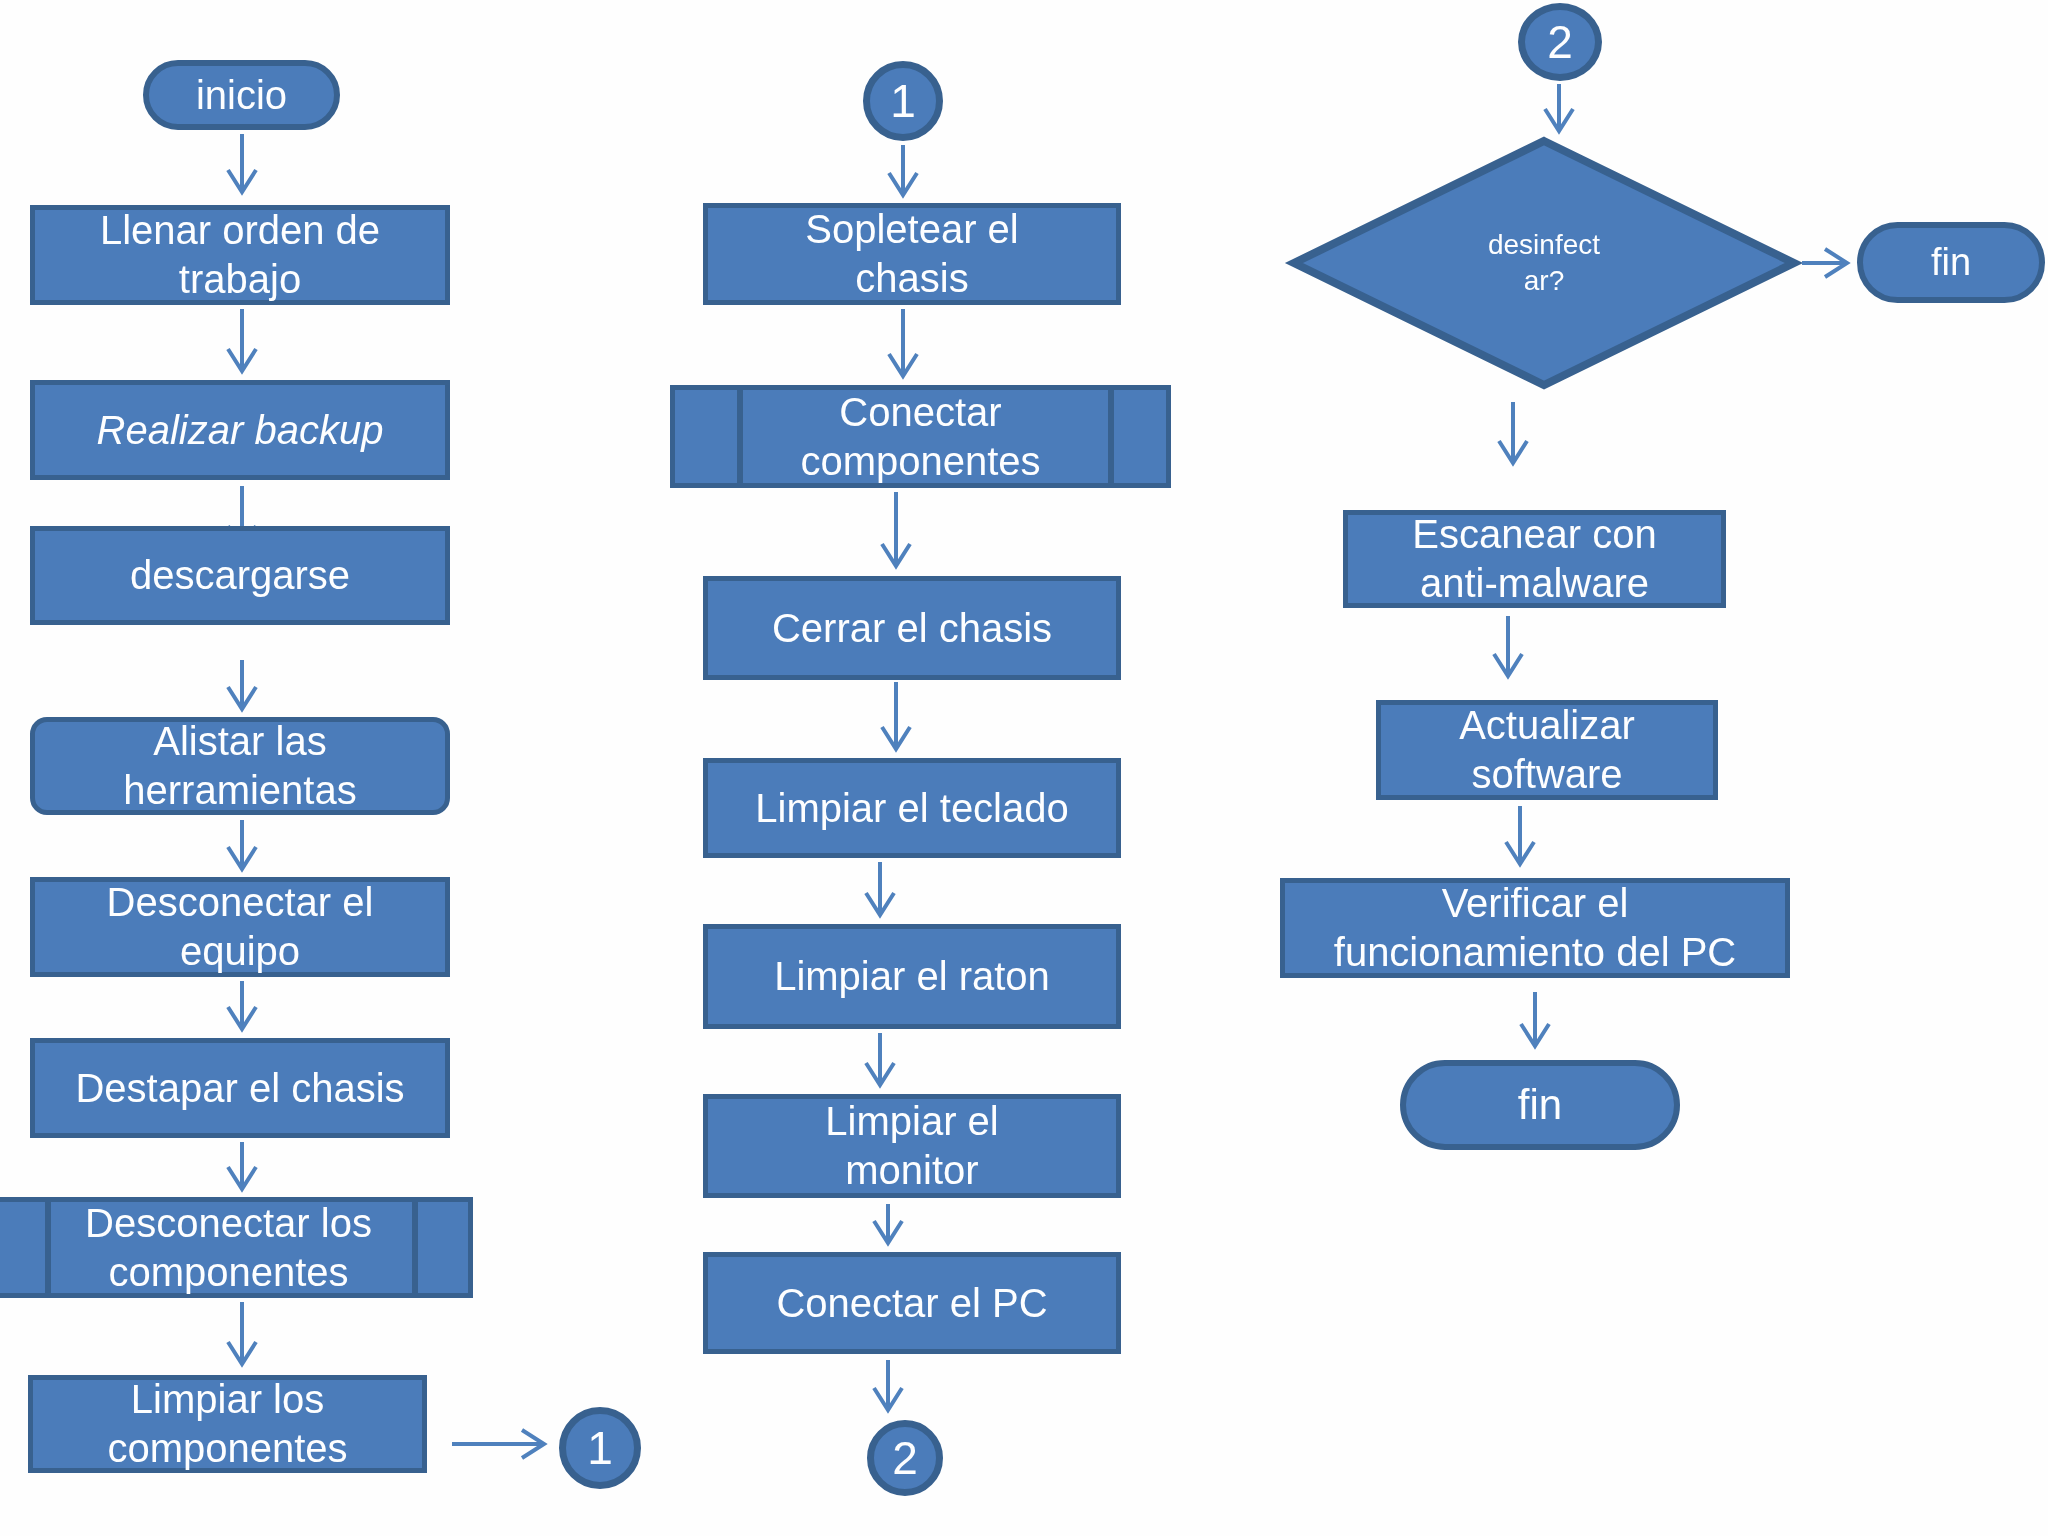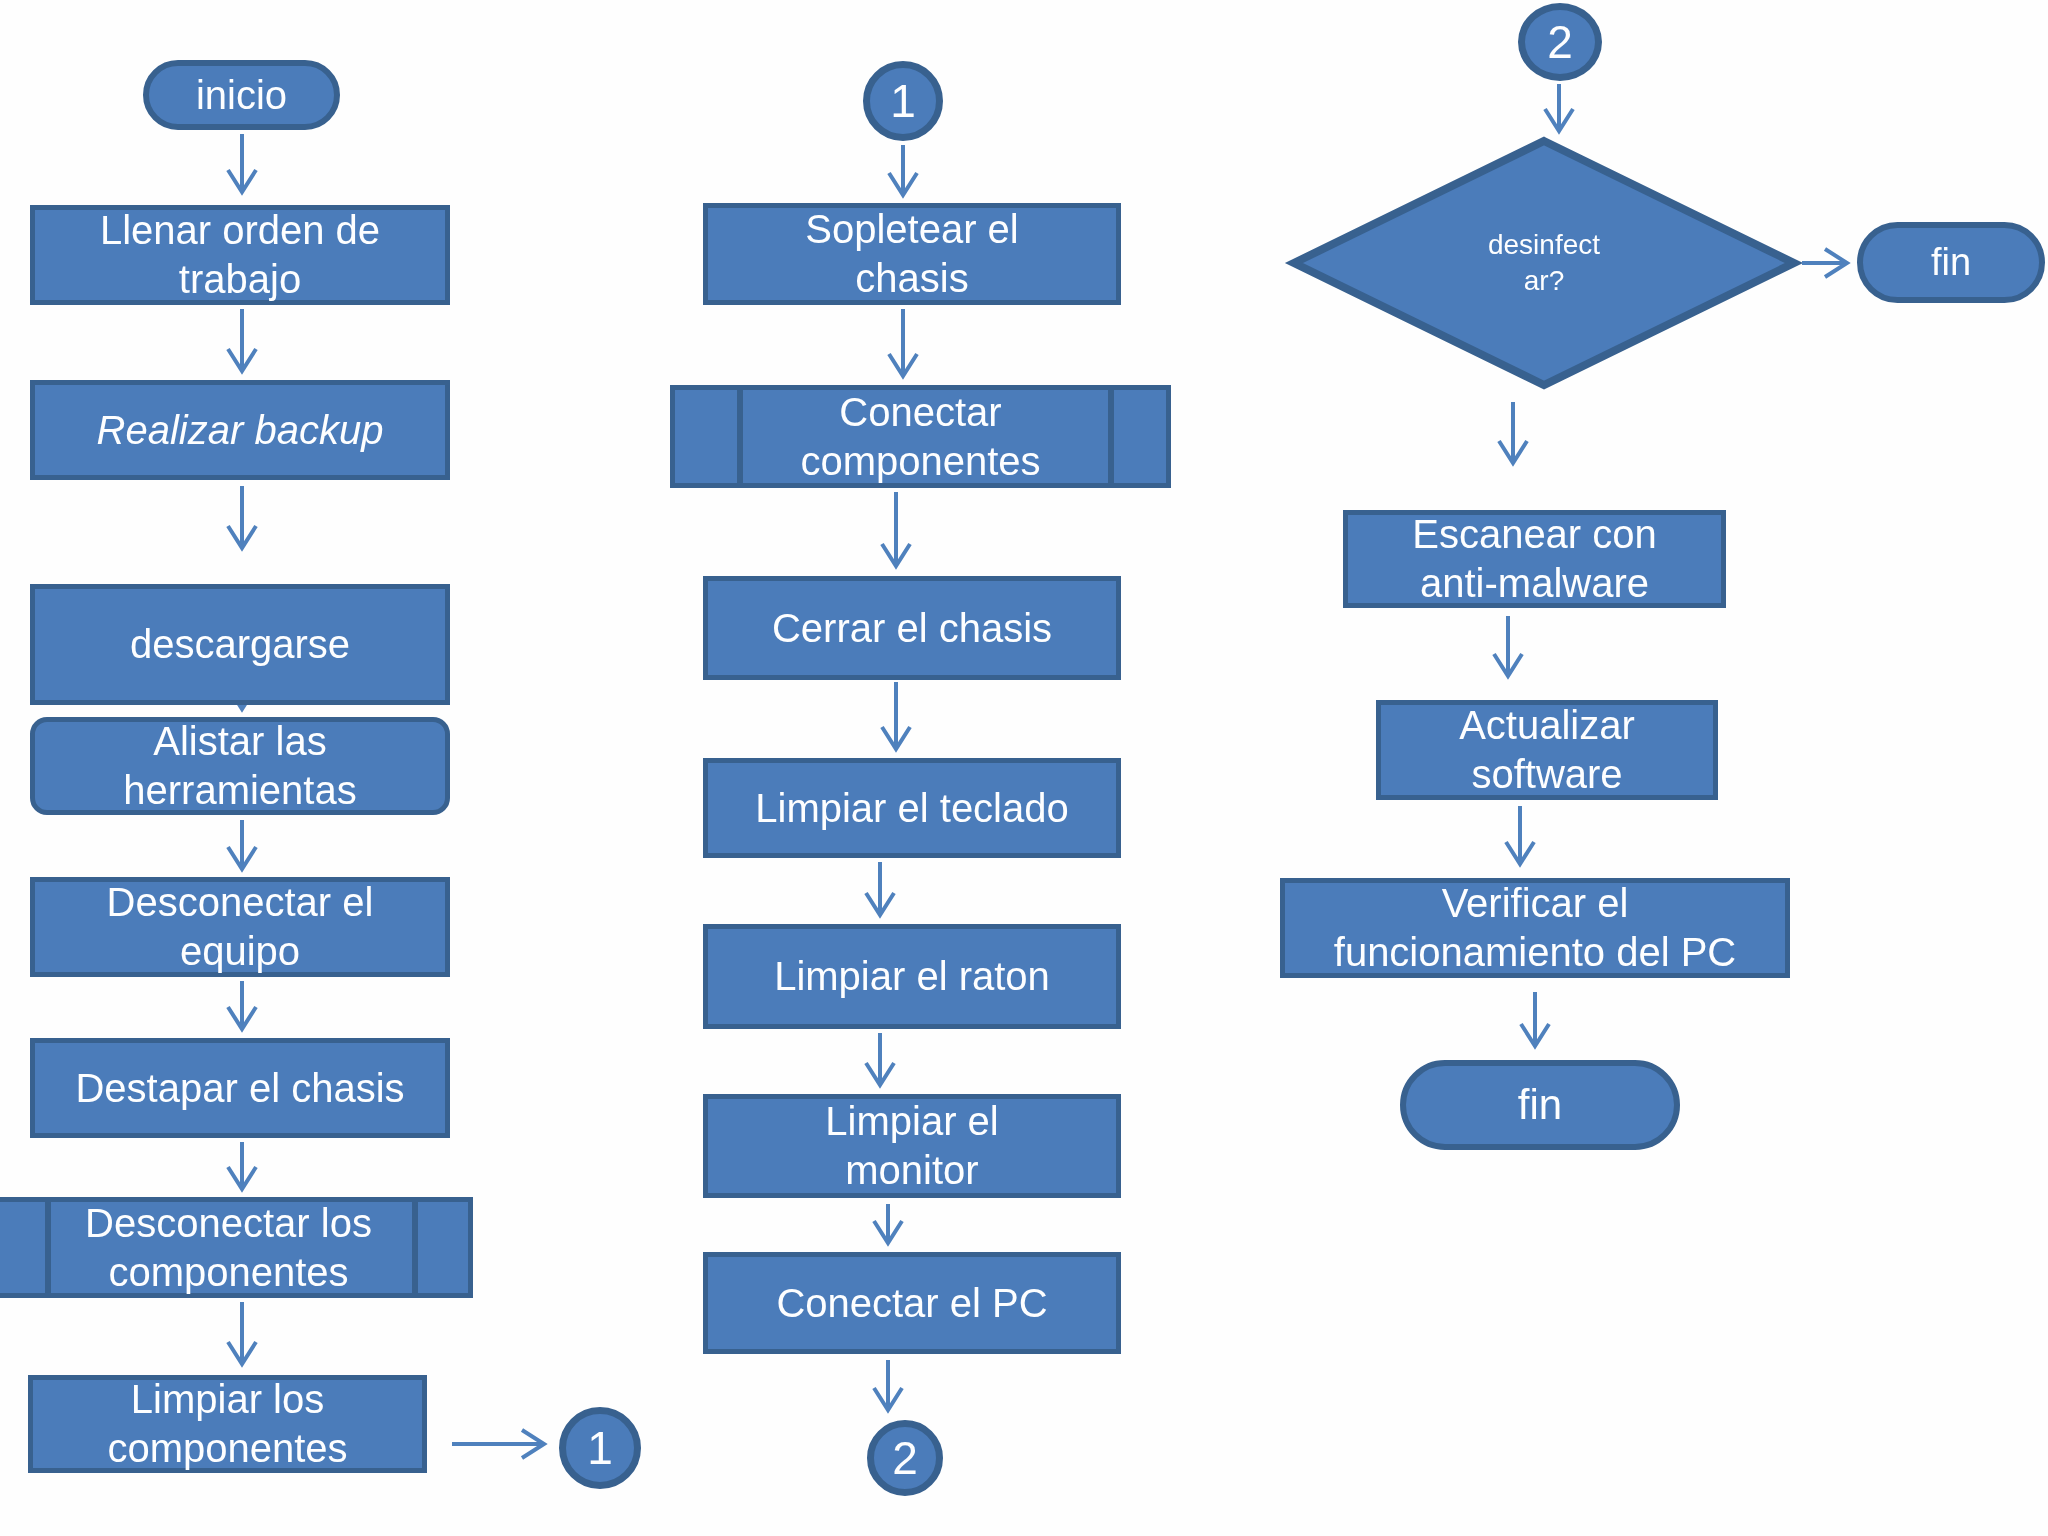--- a/index.html
+++ b/index.html
@@ -79,21 +79,21 @@
     </g>
   </svg>
 
   <div class="node terminator" style="left:143px;top:60px;width:197px;height:70px;">inicio</div>
 
   <div class="node process" style="left:30px;top:205px;width:420px;height:100px;">Llenar orden de
 trabajo</div>
 
   <div class="node process" style="left:30px;top:380px;width:420px;height:100px;font-style:italic;">Realizar backup</div>
 
-  <div class="node process" style="left:30px;top:584px;width:420px;height:121px;">descargarse</div>
+  <div class="node process" style="left:30px;top:526px;width:420px;height:99px;">descargarse</div>
 
   <div class="node process" style="left:30px;top:717px;width:420px;height:98px;border-radius:17px;">Alistar las
 herramientas</div>
 
   <div class="node process" style="left:30px;top:877px;width:420px;height:100px;">Desconectar el
 equipo</div>
 
   <div class="node process" style="left:30px;top:1038px;width:420px;height:100px;">Destapar el chasis</div>
 
   <div class="node predefined" style="left:-16px;top:1197px;width:489px;height:101px;">Desconectar los

